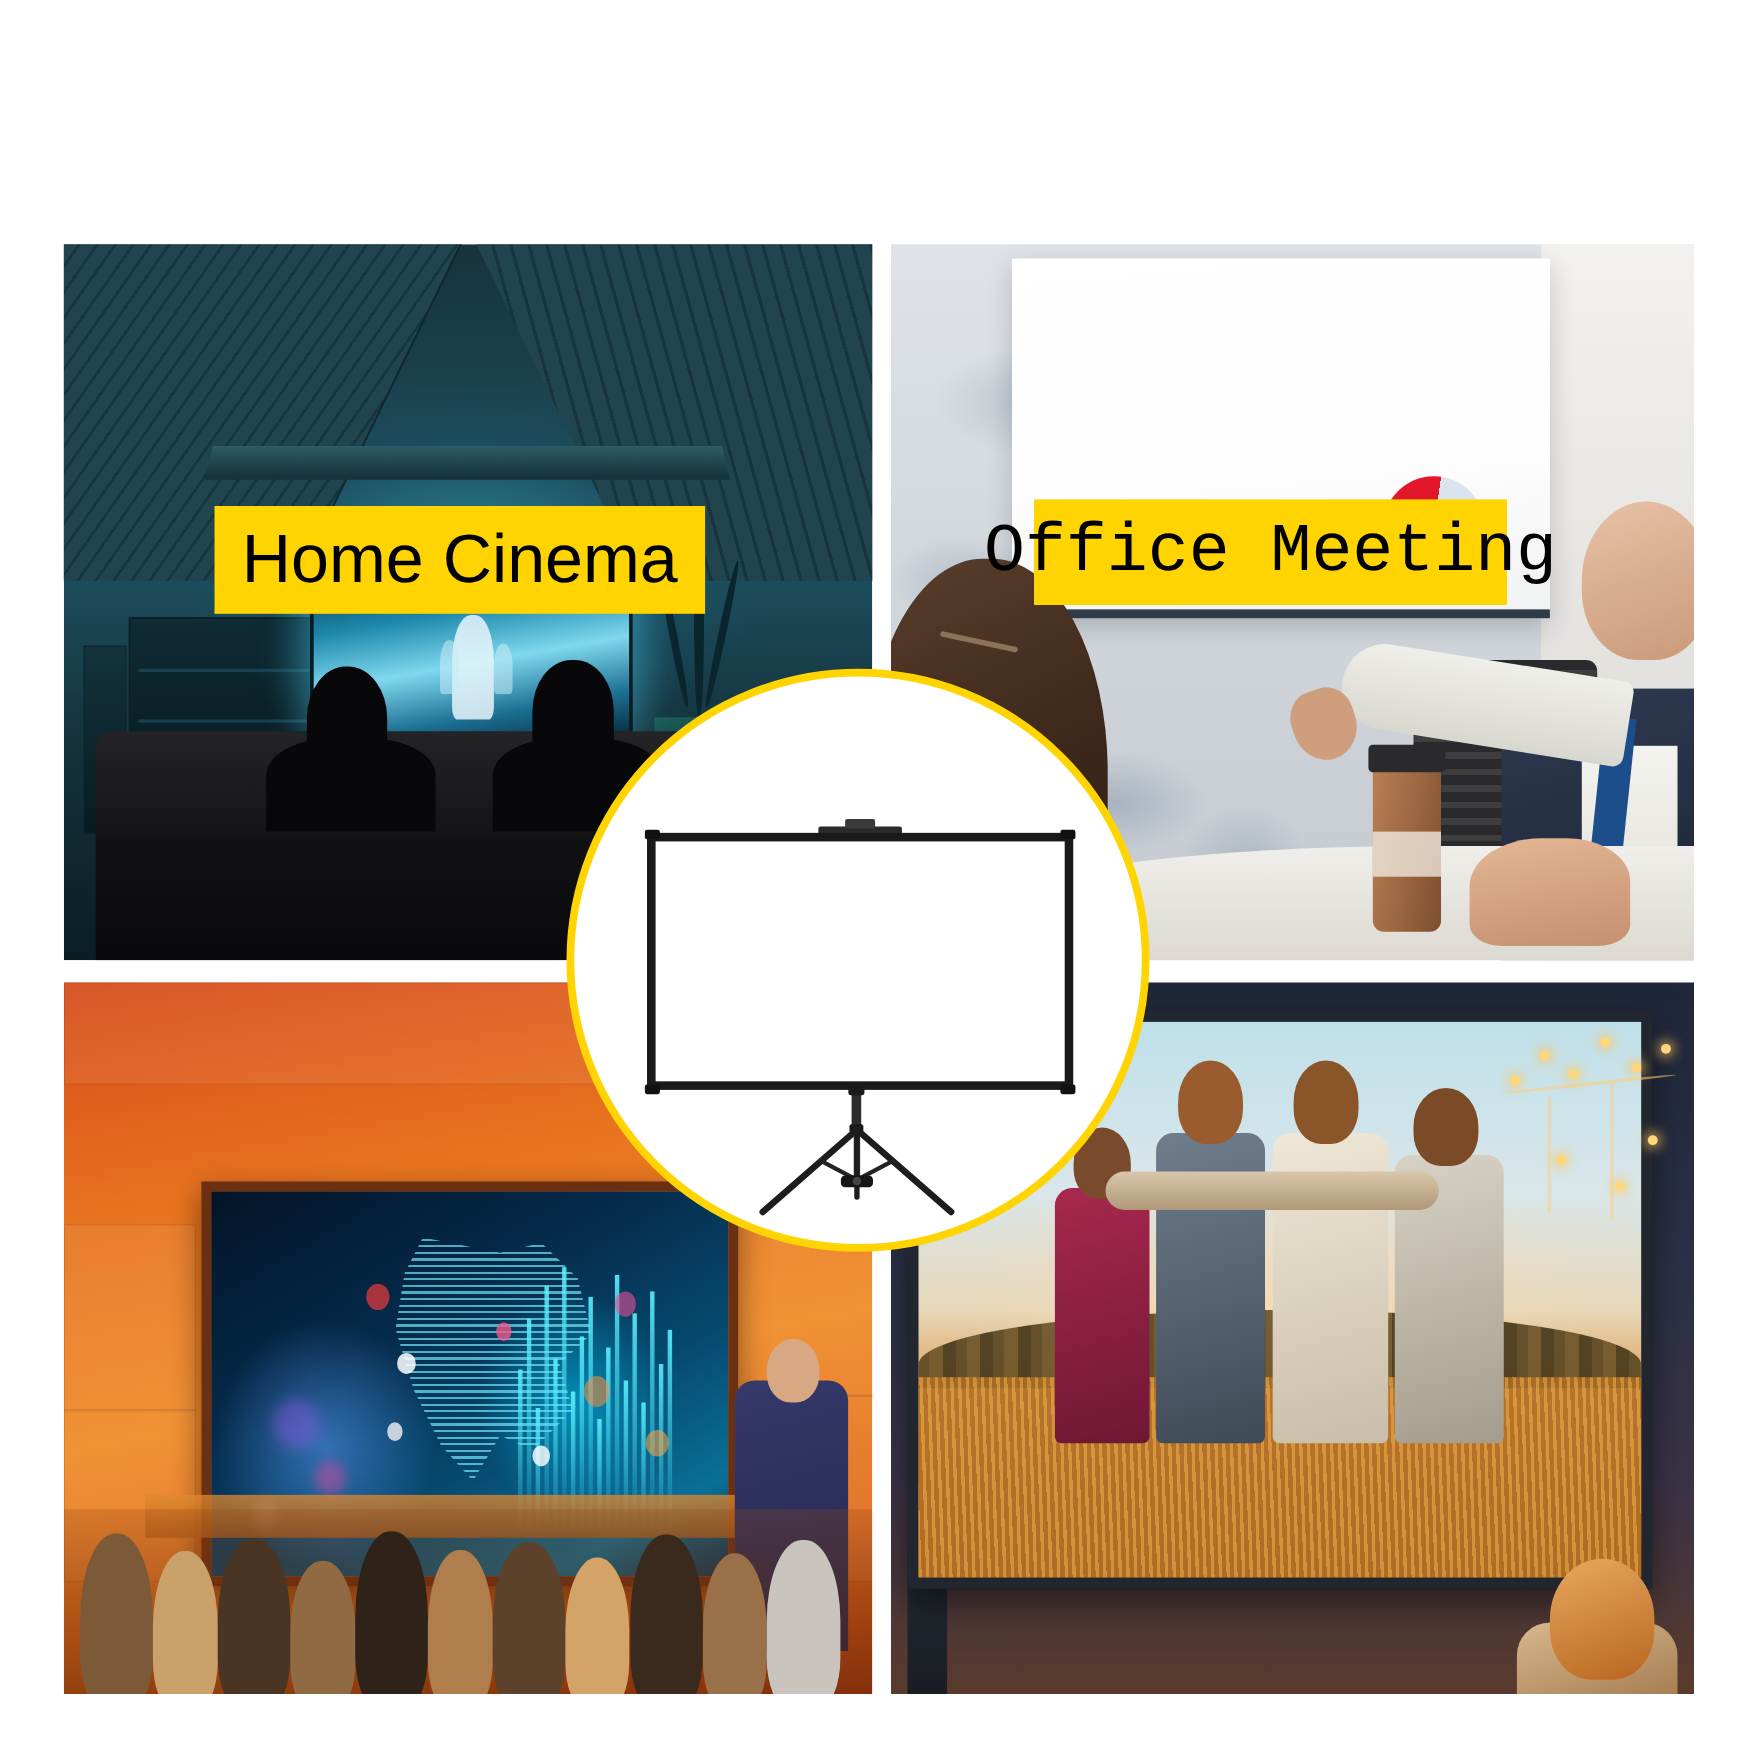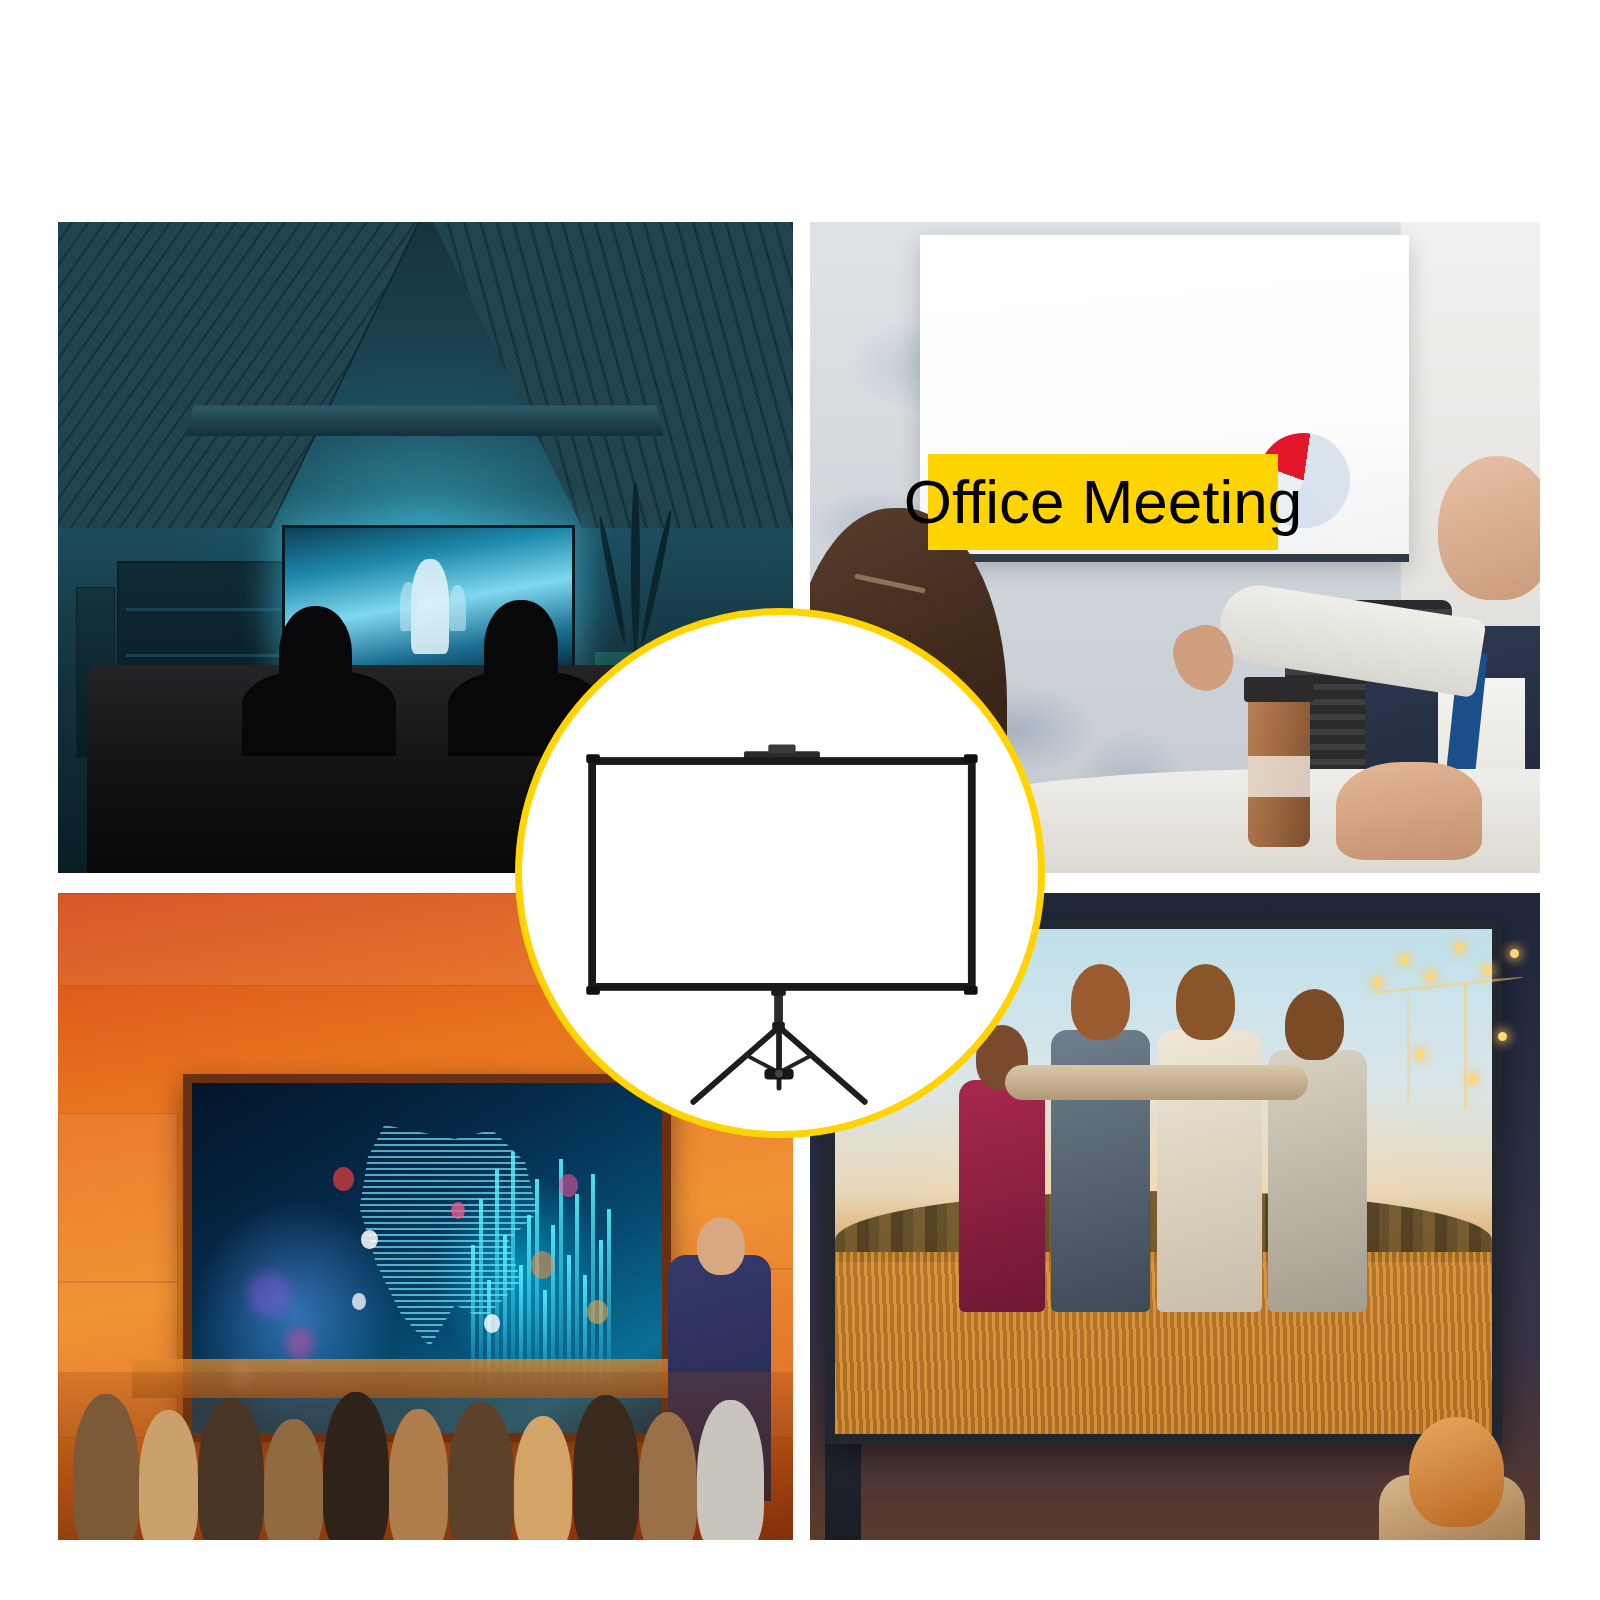--- a/index.html
+++ b/index.html
@@ -64,21 +64,21 @@
     color: #000000;
     display: flex;
     align-items: center;
     justify-content: center;
     font-size: 62px;
     line-height: 1;
     white-space: nowrap;
     z-index: 6;
   }
   .chip-tl { left: 137px; top: 238px; width: 446px; height: 98px; }
-  .chip-tr { left: 118px; top: 232px; width: 350px; height: 96px; }
+  .chip-tr { left: 130px; top: 232px; width: 430px; height: 96px; font-family: Liberation Mono, monospace; }
 
   
   .hero-circle {
     position: absolute;
     left: 515px;
     top: 608px;
     width: 530px;
     height: 530px;
     border-radius: 50%;
     background: #ffffff;
@@ -404,20 +404,23 @@
 
       <div class="sofa">
         <div class="sofa-back"></div>
       </div>
       <div class="head" style="left:30%; bottom:26%; width:10%; height:15%;"></div>
       <div class="head" style="left:25%; bottom:18%; width:21%; height:13%; border-radius:40% 40% 0 0;"></div>
       <div class="head" style="left:58%; bottom:27%; width:10%; height:15%;"></div>
       <div class="head" style="left:53%; bottom:18%; width:21%; height:13%; border-radius:40% 40% 0 0;"></div>
     </div>
 
+    <div class="chip chip-tl">
+      <span>Home Cinema</span>
+    </div>
   </div>
 
   <div class="panel panel-tr">
     <div class="photo ph-office">
       <div class="off-wall"></div>
       <div class="off-right-wall"></div>
 
       <div class="whiteboard">
         <div class="pie"></div>
       </div>

